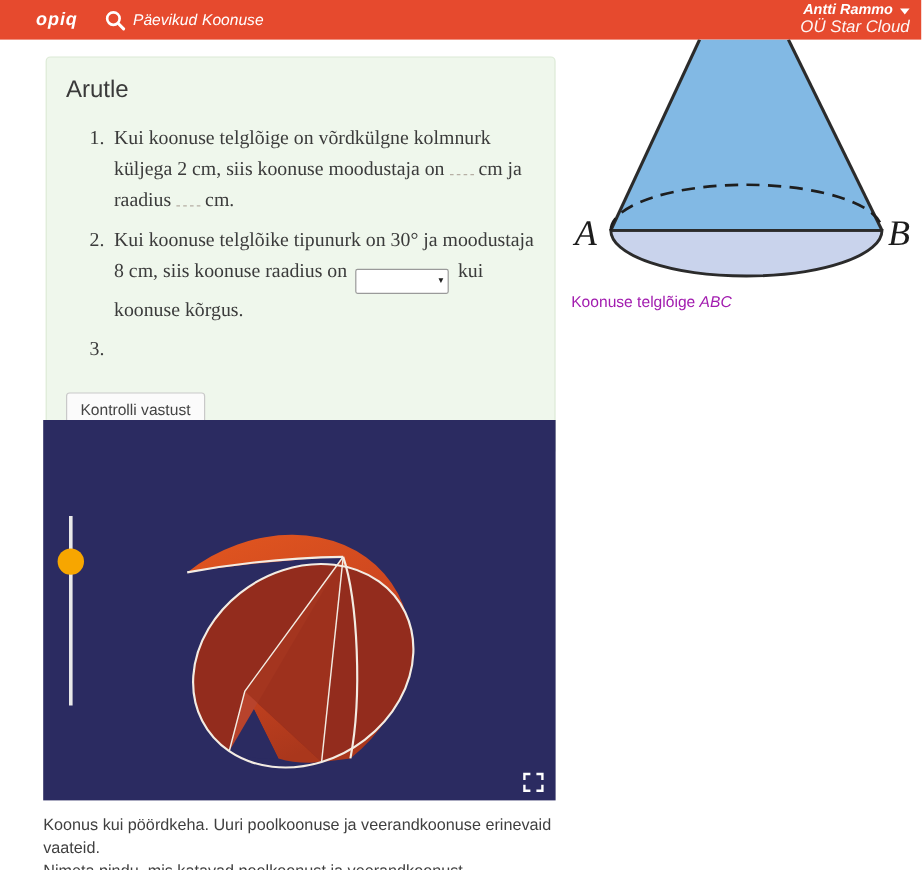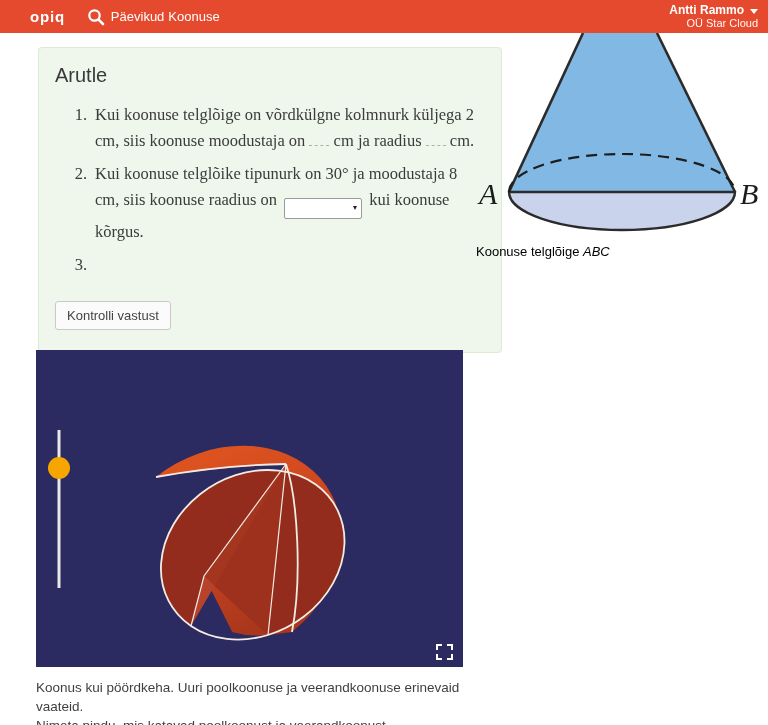--- a/index.html
+++ b/index.html
@@ -6,33 +6,34 @@
   html,body { background:#ffffff; }
   #page {
     position:relative; width:768px; height:725px; overflow:hidden;
     background:#ffffff; font-family:"Liberation Sans", sans-serif;
   }
   
   .header {
     position:absolute; left:0; top:0; width:768px; height:33px;
     background:var(--accent); display:flex; align-items:center;
     color:#fff;
+    font-style:italic;
   }
   .logo { margin-left:30px; font-weight:bold; font-size:15px; letter-spacing:.8px; cursor:pointer; }
   .search-btn { margin-left:20px; width:22px; height:22px; display:flex; align-items:center; justify-content:center; cursor:pointer; }
   .nav-item { margin-left:4px; font-size:13px; cursor:pointer; }
   .user-box { margin-left:auto; margin-right:10px; text-align:right; cursor:pointer; line-height:1.1; }
   .user-row { display:flex; align-items:center; justify-content:flex-end; }
   .user-name { font-size:12px; font-weight:bold; }
   .chevron { width:0; height:0; margin-left:6px; margin-top:2px;
     border-left:4px solid transparent; border-right:4px solid transparent; border-top:5px solid #fff; }
-  .user-org { font-size:11px; opacity:.95; }
+  .user-org { font-size:14px; opacity:.95; }
   
   .exercise {
-    position:absolute; left:38px; top:47px; width:464px;
+    position:absolute; left:38px; top:47px; width:425px;
     background:var(--box-bg); border:1px solid var(--box-border); border-radius:4px;
     padding:16px 16px 22px 16px;
   }
   .exercise-title { font-size:20px; color:#3a3a3a; margin-bottom:15px; }
   .q-row { display:flex; padding-left:12px; margin-bottom:7px;
     font-family:"Liberation Serif", serif; font-size:16.5px; line-height:26px; color:#3b3b3b; }
   .q-num { width:20px; text-align:right; margin-right:8px; flex:none; }
   .q-text { flex:1; }
   .blank { display:inline-block; width:20px; height:13px;
     border-bottom:1px dashed #b6afa4; cursor:text; }
@@ -43,21 +44,21 @@
     font-family:"Liberation Sans", sans-serif; font-size:12px; color:#333;
   }
   .select-arrow { font-size:8px; color:#222; }
   .check-btn {
     margin-top:16px; margin-left:0; display:inline-block;
     background:#fbfbfb; border:1px solid #c9c9c9; border-radius:3px;
     padding:6px 11px; font-size:13px; color:#444; cursor:pointer;
   }
   
   .cone-figure { position:absolute; left:476px; top:33px; width:292px; height:199px; }
-  .cone-caption { position:absolute; left:476px; top:244px; font-size:13px; color:#000000; }
+  .cone-caption { position:absolute; left:476px; top:244px; font-size:13px; color:#a21caf; }
   .cone-caption em { font-style:italic; }
   .fig-label { font-family:"Liberation Serif", serif; font-style:italic; font-size:30px; fill:#1c1c1c; }
   
   .viewer {
     position:absolute; left:36px; top:350px; width:427px; height:317px;
     background:var(--viewer-bg); cursor:grab;
   }
   .viewer svg { display:block; }
   .slider-track { stroke:#e9e9e9; stroke-width:3; cursor:pointer; }
   .slider-knob { fill:var(--slider-handle); cursor:pointer; }

